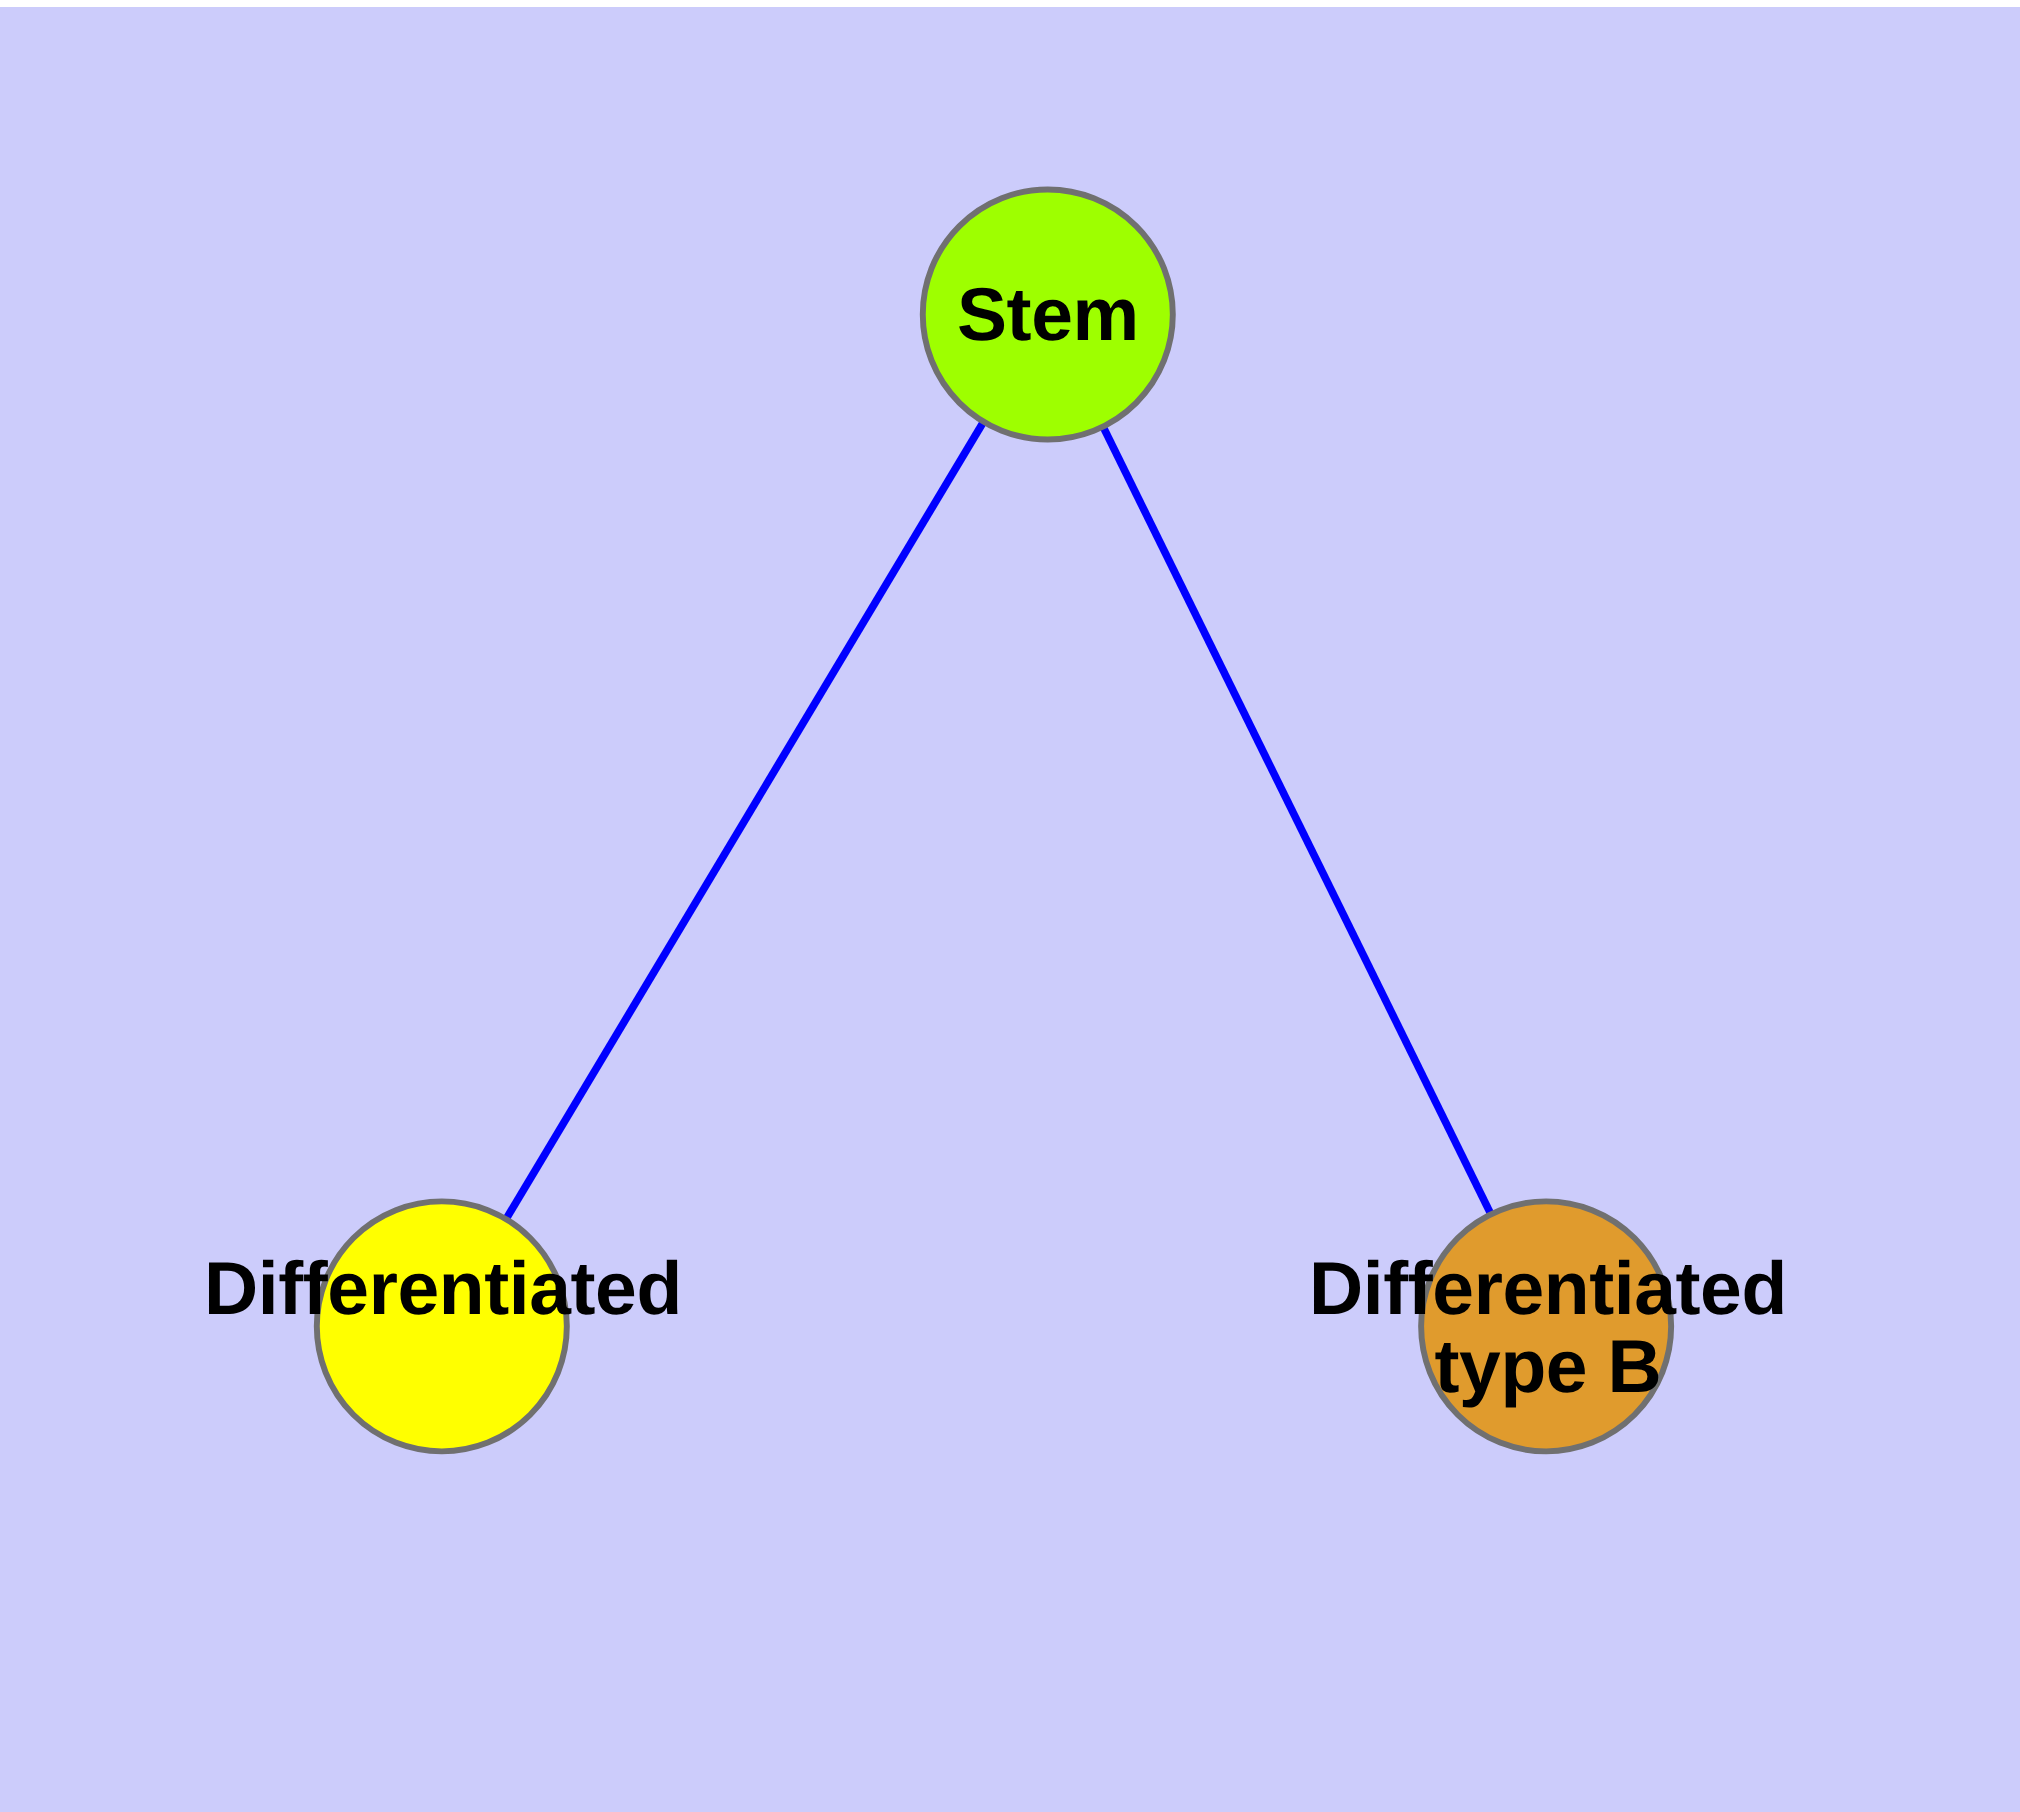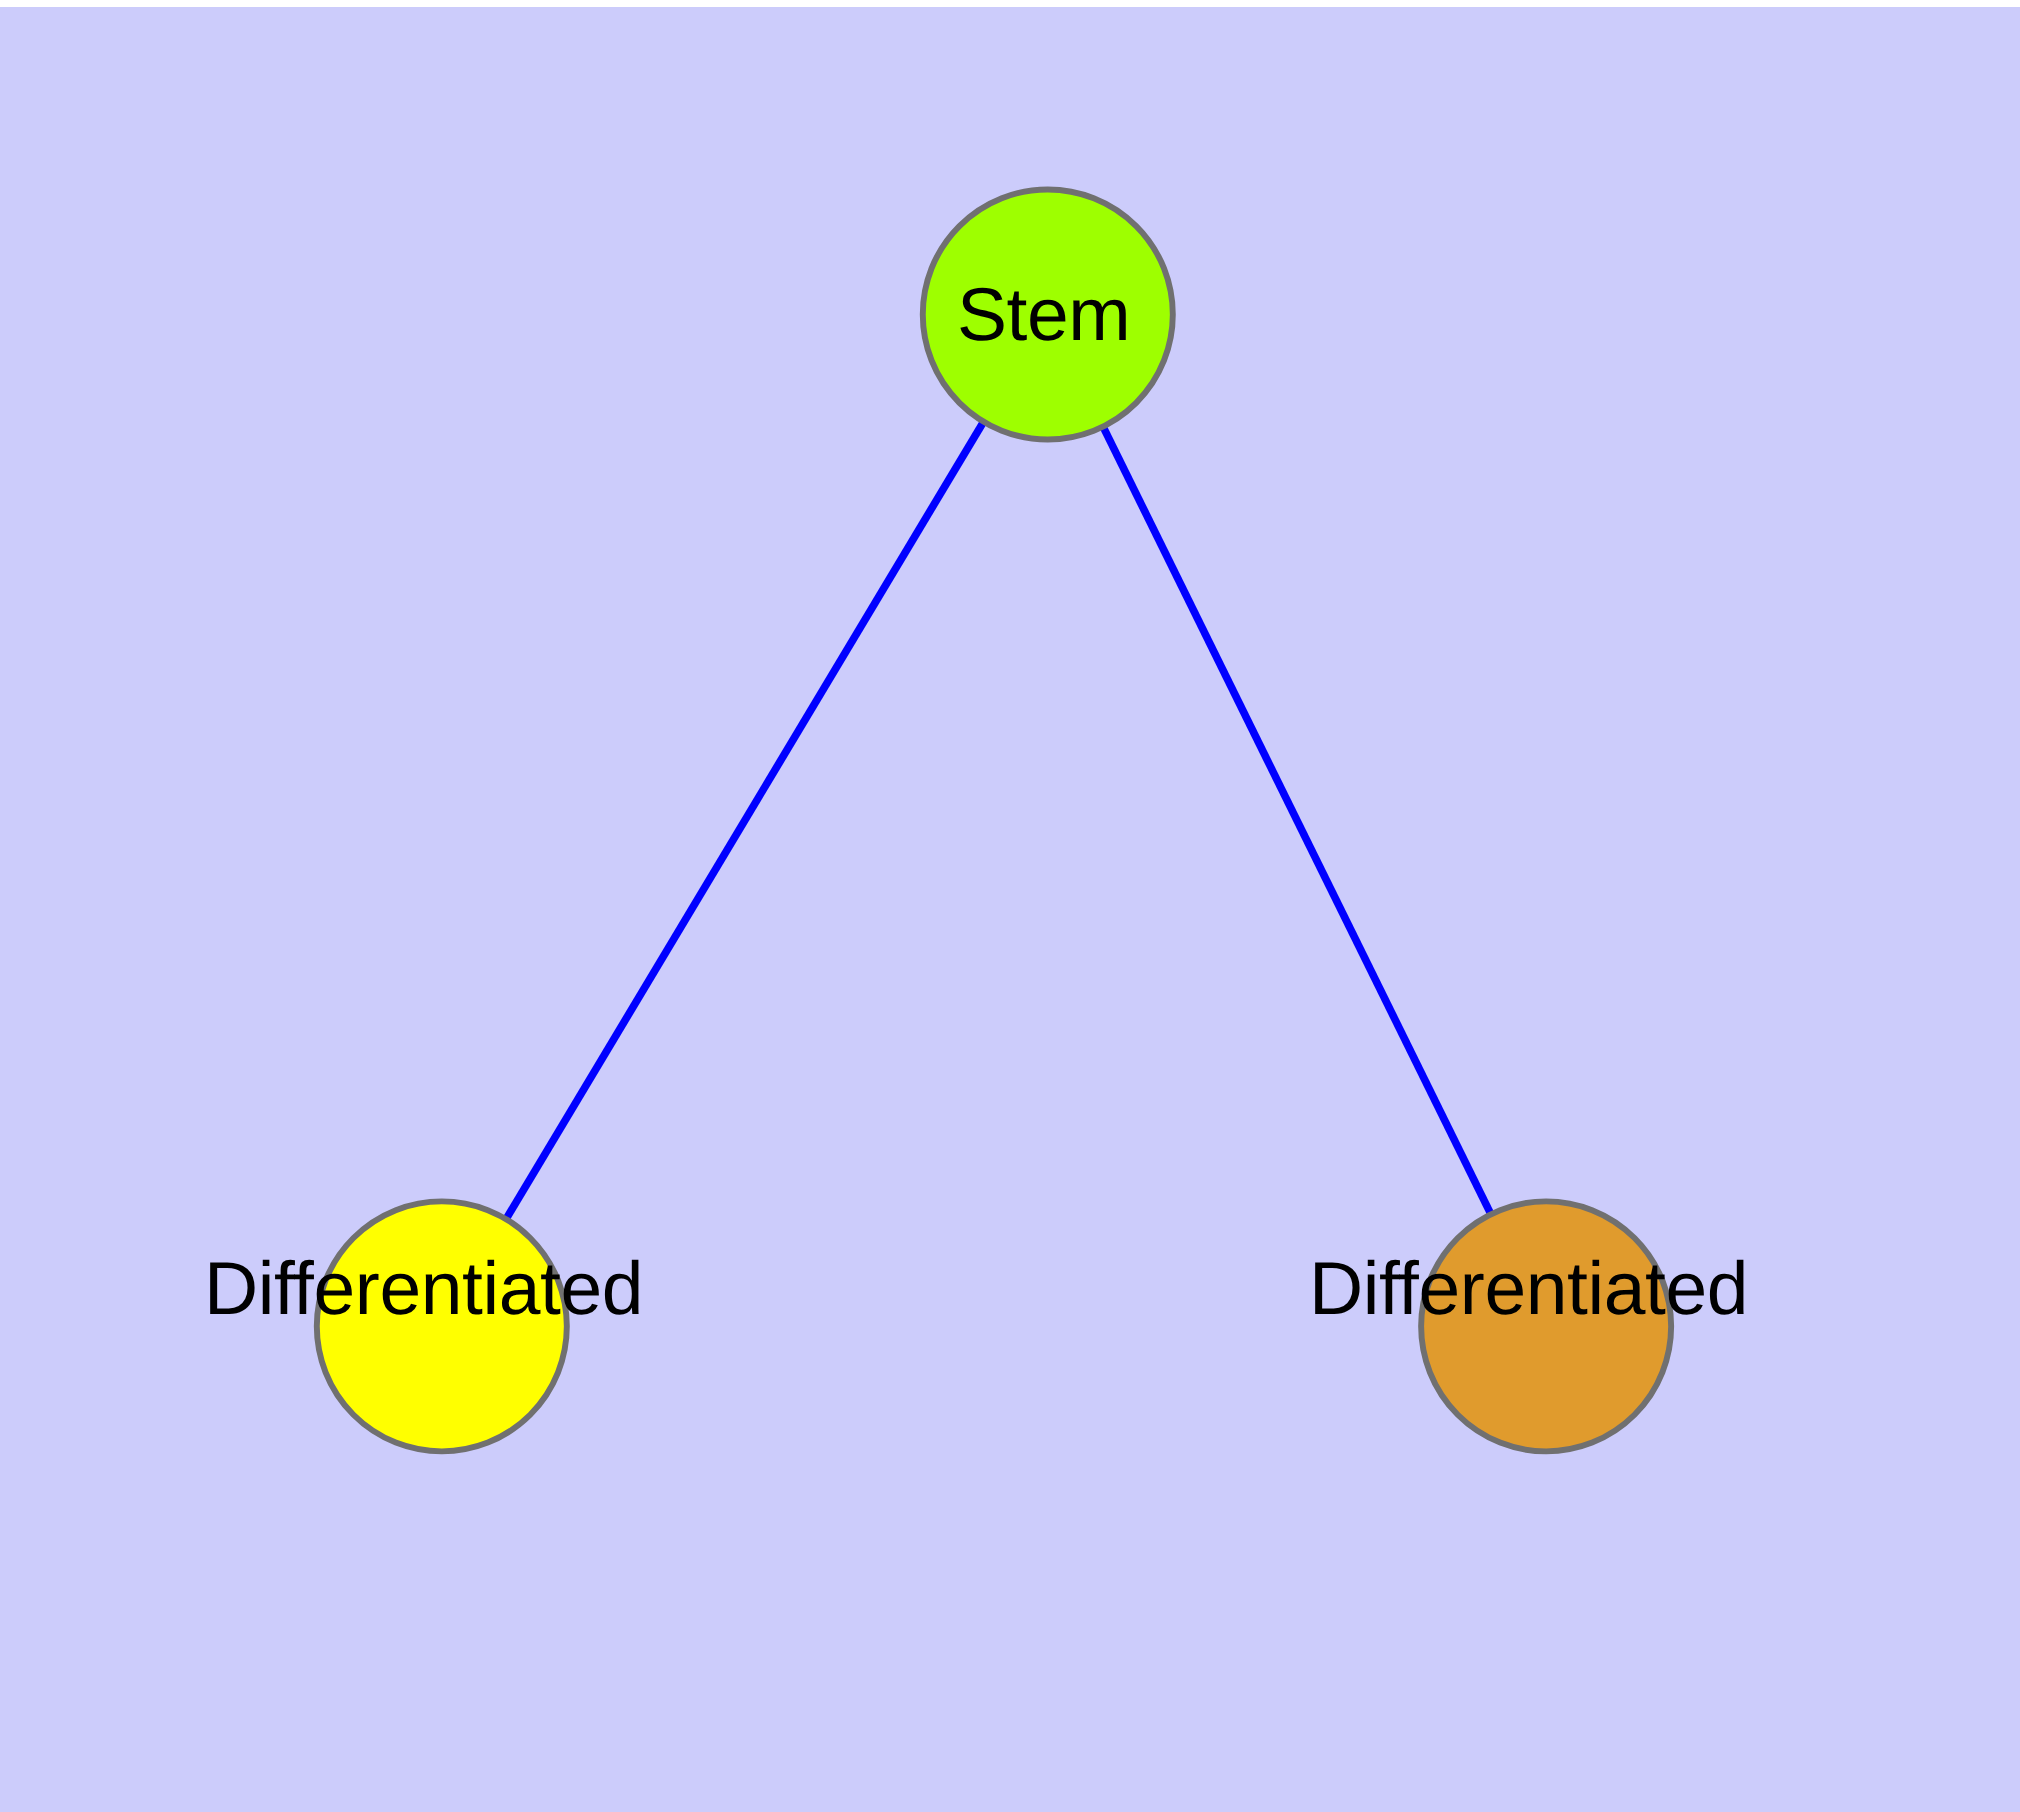--- a/index.html
+++ b/index.html
@@ -28,21 +28,21 @@
     position: absolute;
     left: 0;
     top: 0;
     width: 2021px;
     height: 1812px;
   }
   .node-label {
     position: absolute;
     text-align: center;
     color: #000000;
-    font-weight: normal;
+    font-weight: bold;
     line-height: 1.04;
     white-space: pre;
     letter-spacing: -0.4px;
     pointer-events: none;
     text-rendering: geometricPrecision;
   }
   .node-label.big {
     font-size: 75px;
   }
   .node-label.stem {
@@ -63,16 +63,16 @@
     <g id="nodes-layer">
         <circle cx="1236" cy="371" r="147.5" fill="#9eff00" stroke="#707070" stroke-width="7"></circle>
         <circle cx="521" cy="1565" r="147.5" fill="#ffff00" stroke="#707070" stroke-width="7"></circle>
         <circle cx="1824" cy="1565" r="147.5" fill="#e09b2d" stroke="#707070" stroke-width="7"></circle>
       </g>
   </svg>
 
   <div id="labels-layer">
       <div class="node-label stem" style="font-size: 75px; color: rgb(0, 0, 0); left: 957px; top: 275px;"><span style="display: block;">Stem</span></div>
       <div class="node-label big" style="font-size: 75px; color: rgb(0, 0, 0); left: 204px; top: 1249px;"><span style="display: block;">Differentiated</span></div>
-      <div class="node-label big" style="font-size: 75px; color: rgb(0, 0, 0); left: 1309px; top: 1249px;"><span style="display: block;">Differentiated</span></div>
+      <div class="node-label big" style="font-size: 75px; color: rgb(0, 0, 0); left: 1309px; top: 1249px;"><span style="display: block;">Differentiated</span><span style="display: block;">type B</span></div>
     </div>
 </div>
 
 
 </body></html>

